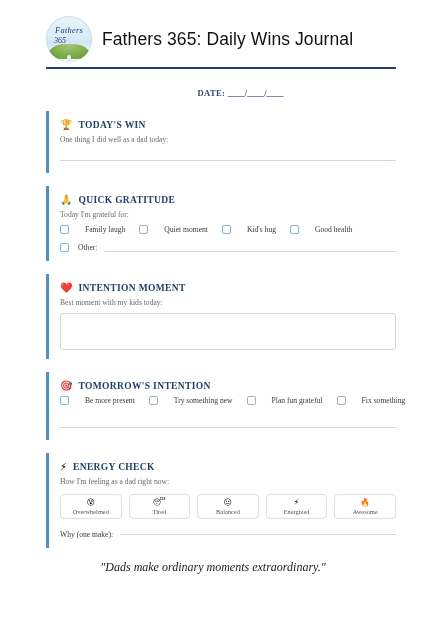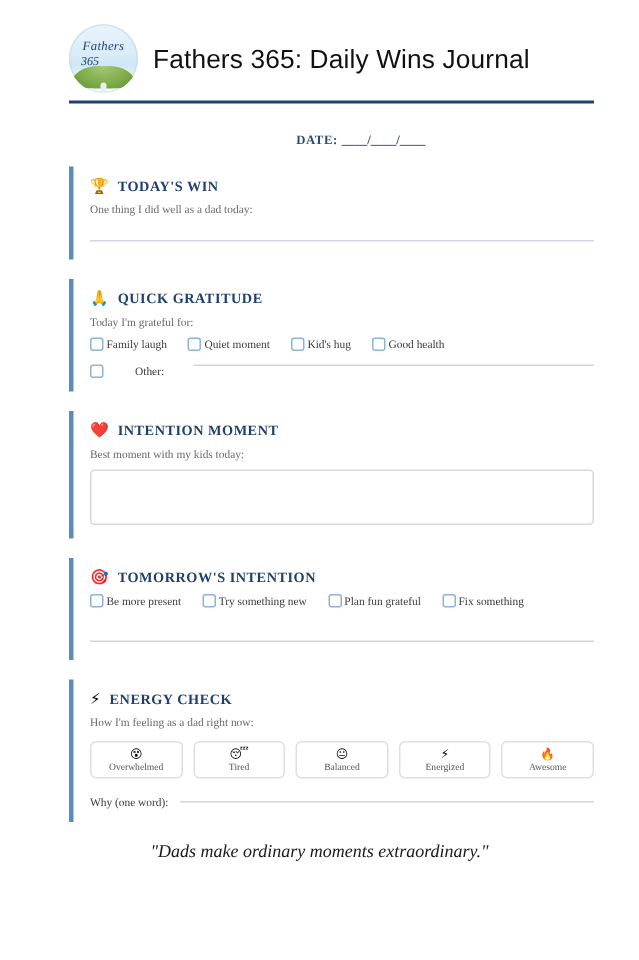--- a/index.html
+++ b/index.html
@@ -85,29 +85,29 @@
 
   .write-line { height: 1px; background: #cfd6dd; margin: 16px 0 3px 0; }
   .write-line.tall { margin-top: 22px; }
 
   .textbox {
     height: 37px; border: 1px solid #d5d9de; border-radius: 3px; background: #fff;
   }
 
   
   .cbrow { display: flex; align-items: center; gap: 5px; }
-  .cbitem { display: flex; align-items: center; gap: 2px; margin-right: 9px; }
+  .cbitem { display: flex; align-items: center; gap: 16px; margin-right: 9px; }
   .cbitem:last-child { margin-right: 0; text-align: center; }
   .cbox {
     width: 9px; height: 9px; border: 1.2px solid #8cb4d6; border-radius: 2px;
     background: #fff; flex: 0 0 auto;
   }
   .cblabel { font-family: "Liberation Serif", serif; font-size: 7.6px; color: #3b3b3b; white-space: nowrap; }
 
-  .otherrow { display: flex; align-items: flex-start; margin-top: 9px; gap: 12px; }
+  .otherrow { display: flex; align-items: flex-end; margin-top: 9px; }
   .otherrow .cbox { margin-right: 9px; }
   .otherlabel { font-family: "Liberation Serif", serif; font-size: 7.6px; color: #3b3b3b; margin-right: 8px; }
   .otherline { flex: 1; height: 1px; background: #cfd6dd; }
 
   
   .moodrow { display: flex; gap: 7px; margin-top: 8px; }
   .mood {
     flex: 1; border: 1px solid #dcdfe3; border-radius: 4px;
     padding: 3px 1px 3px; text-align: center; background: #fff;
   }
@@ -249,20 +249,20 @@
       <div class="mood">
         <span class="m-emoji">⚡</span>
         <span class="m-label">Energized</span>
       </div>
       <div class="mood">
         <span class="m-emoji">🔥</span>
         <span class="m-label">Awesome</span>
       </div>
     </div>
     <div class="whyrow">
-      <span class="whylabel">Why (one word):</span>
+      <span class="whylabel">Why (one make):</span>
       <span class="whyline"></span>
     </div>
   </div>
 
   <div class="quote">"Dads make ordinary moments extraordinary."</div>
 
 </div>
 
 </body></html>

